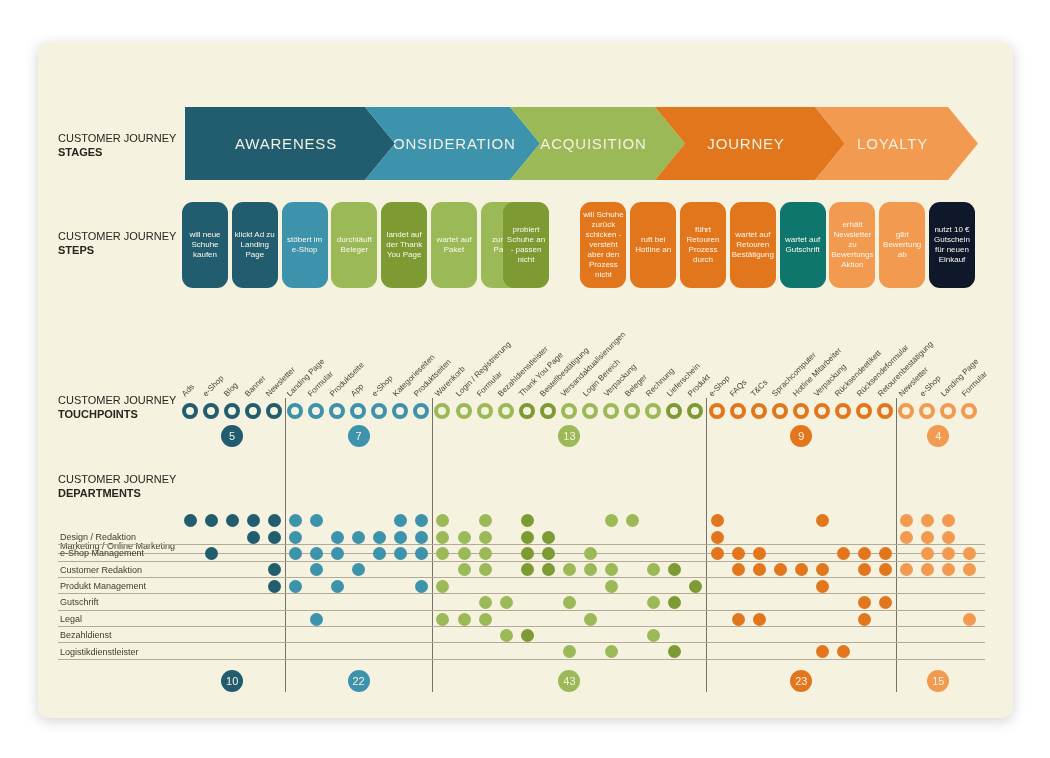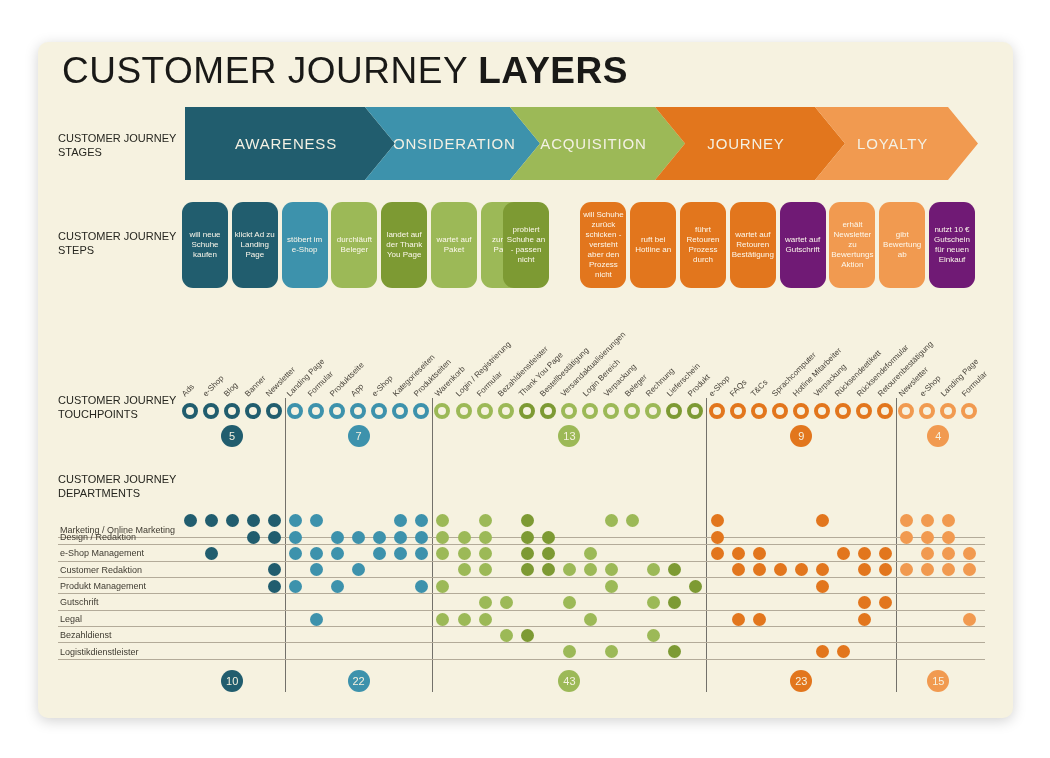--- a/index.html
+++ b/index.html
@@ -4,21 +4,21 @@
 <style>
   html,body{margin:0;padding:0;background:#ffffff;}
   #canvas{position:relative;width:1050px;height:758px;background:#ffffff;overflow:hidden;
           font-family:"Liberation Sans",sans-serif;}
   .card{position:absolute;left:38px;top:42px;width:975px;height:676px;background:#f6f2e0;
         border-radius:10px;box-shadow:0 3px 14px rgba(0,0,0,.18);}
   .title{position:absolute;left:62px;top:50px;font-size:37px;color:#191917;letter-spacing:.5px;
          font-weight:400;white-space:nowrap;}
   .title b{font-weight:800;}
   .sec-label{position:absolute;left:58px;font-size:11px;color:#26261f;line-height:1.3;}
-  .sec-label .l2{font-weight:400;}
+  .sec-label .l2{font-weight:700;}
   .chev{position:absolute;top:107px;height:73px;display:flex;align-items:center;justify-content:center;}
   .chev span{color:#f4f1e4;font-size:15px;letter-spacing:.8px;margin-left:-8px;}
   .step{position:absolute;top:202px;height:86px;width:46px;border-radius:11px;display:flex;
         align-items:center;justify-content:center;text-align:center;color:#fdf8ec;
         font-size:8px;line-height:1.25;padding:2px;box-sizing:border-box;}
   .tp-label{position:absolute;font-size:8px;color:#49443b;white-space:nowrap;
             transform:rotate(-45deg);transform-origin:0 100%;height:10px;line-height:10px;}
   .tp-circle{position:absolute;top:403px;width:8px;height:8px;border-radius:50%;
              border-style:solid;border-width:4.5px;background:transparent;}
   .badge{position:absolute;width:22px;height:22px;border-radius:50%;color:#f6f2e0;
@@ -27,23 +27,20 @@
   .dept-row{position:absolute;left:58px;width:927px;border-bottom:1px solid #b3ab99;box-sizing:border-box;}
   .dept-label{position:absolute;left:2px;top:3px;font-size:9px;color:#3f3b31;white-space:nowrap;}
   .dot{position:absolute;width:13px;height:13px;border-radius:50%;}
 </style>
 </head>
 <body>
 
 <div id="canvas">
   <div class="card"></div>
 
-  <div class="title">
-    <span>CUSTOMER JOURNEY </span><b>LAYERS</b>
-  </div>
 
   <div class="sec-label" style="top:131px">
     <span class="l1">CUSTOMER JOURNEY</span><br>
     <span class="l2">STAGES</span>
   </div>
   <div class="sec-label" style="top:229px">
     <span class="l1">CUSTOMER JOURNEY</span><br>
     <span class="l2">STEPS</span>
   </div>
   <div class="sec-label" style="top:393px">
@@ -102,30 +99,30 @@
       </div>
       <div class="step" style="left: 630.2px; background: rgb(226, 118, 29);">
         <span>ruft bei Hotline an</span>
       </div>
       <div class="step" style="left: 680px; background: rgb(226, 118, 29);">
         <span>führt Retouren Prozess durch</span>
       </div>
       <div class="step" style="left: 729.8px; background: rgb(226, 118, 29);">
         <span>wartet auf Retouren Bestätigung</span>
       </div>
-      <div class="step" style="left: 779.6px; background: #701a75;">
+      <div class="step" style="left: 779.6px; background: #0f766e;">
         <span>wartet auf Gutschrift</span>
       </div>
       <div class="step" style="left: 829.4px; background: rgb(241, 154, 80);">
         <span>erhält Newsletter zu Bewertungs Aktion</span>
       </div>
       <div class="step" style="left: 879.2px; background: rgb(241, 154, 80);">
         <span>gibt Bewertung ab</span>
       </div>
-      <div class="step" style="left: 929px; background: #701a75;">
+      <div class="step" style="left: 929px; background: #0f172a;">
         <span>nutzt 10 € Gutschein für neuen Einkauf</span>
       </div>
     </div>
   <div id="touchpoints-band">
       <div class="tp-label" style="left: 187px; top: 389px;">Ads</div>
       <div class="tp-circle" style="left: 181.5px; border-color: rgb(33, 93, 110);"></div>
       <div class="tp-label" style="left: 208.08px; top: 389px;">e-Shop</div>
       <div class="tp-circle" style="left: 202.58px; border-color: rgb(33, 93, 110);"></div>
       <div class="tp-label" style="left: 229.16px; top: 389px;">Blog</div>
       <div class="tp-circle" style="left: 223.66px; border-color: rgb(33, 93, 110);"></div>
@@ -208,21 +205,21 @@
       <div class="tp-label" style="left: 966.96px; top: 389px;">Formular</div>
       <div class="tp-circle" style="left: 961.46px; border-color: rgb(241, 154, 80);"></div>
       <div class="badge" style="left: 927.34px; top: 425px; background: rgb(241, 154, 80);">4</div>
       <div class="badge" style="left: 927.34px; top: 670px; background: rgb(241, 154, 80);">15</div>
       <div class="vline" style="left: 284.86px;"></div>
       <div class="vline" style="left: 432.42px;"></div>
       <div class="vline" style="left: 706.46px;"></div>
       <div class="vline" style="left: 896.18px;"></div>
     </div>
   <div id="departments-band">
-      <div class="dept-row" style="top: 522px; height: 16.35px;">
+      <div class="dept-row" style="top: 538px; height: 16.35px;">
         <div class="dept-label">Marketing / Online Marketing</div>
       </div>
       <div class="dot" style="left: 183.5px; top: 514.4px; background: rgb(33, 93, 110);"></div>
       <div class="dot" style="left: 204.58px; top: 514.4px; background: rgb(33, 93, 110);"></div>
       <div class="dot" style="left: 225.66px; top: 514.4px; background: rgb(33, 93, 110);"></div>
       <div class="dot" style="left: 246.74px; top: 514.4px; background: rgb(33, 93, 110);"></div>
       <div class="dot" style="left: 267.82px; top: 514.4px; background: rgb(33, 93, 110);"></div>
       <div class="dot" style="left: 288.9px; top: 514.4px; background: rgb(61, 146, 172);"></div>
       <div class="dot" style="left: 309.98px; top: 514.4px; background: rgb(61, 146, 172);"></div>
       <div class="dot" style="left: 394.3px; top: 514.4px; background: rgb(61, 146, 172);"></div>

